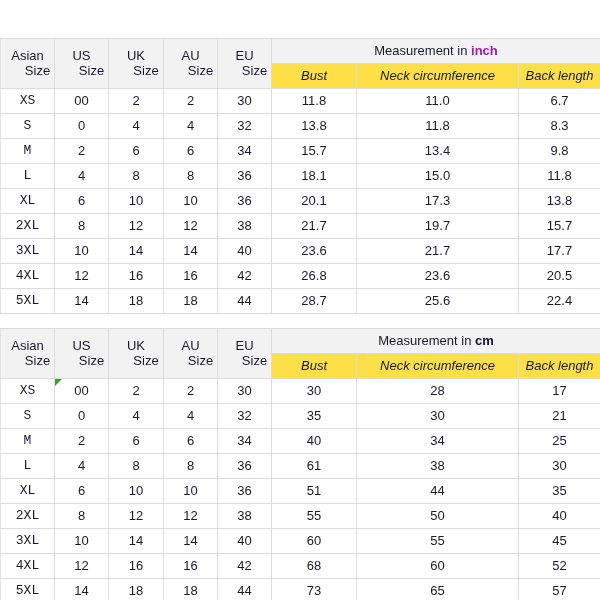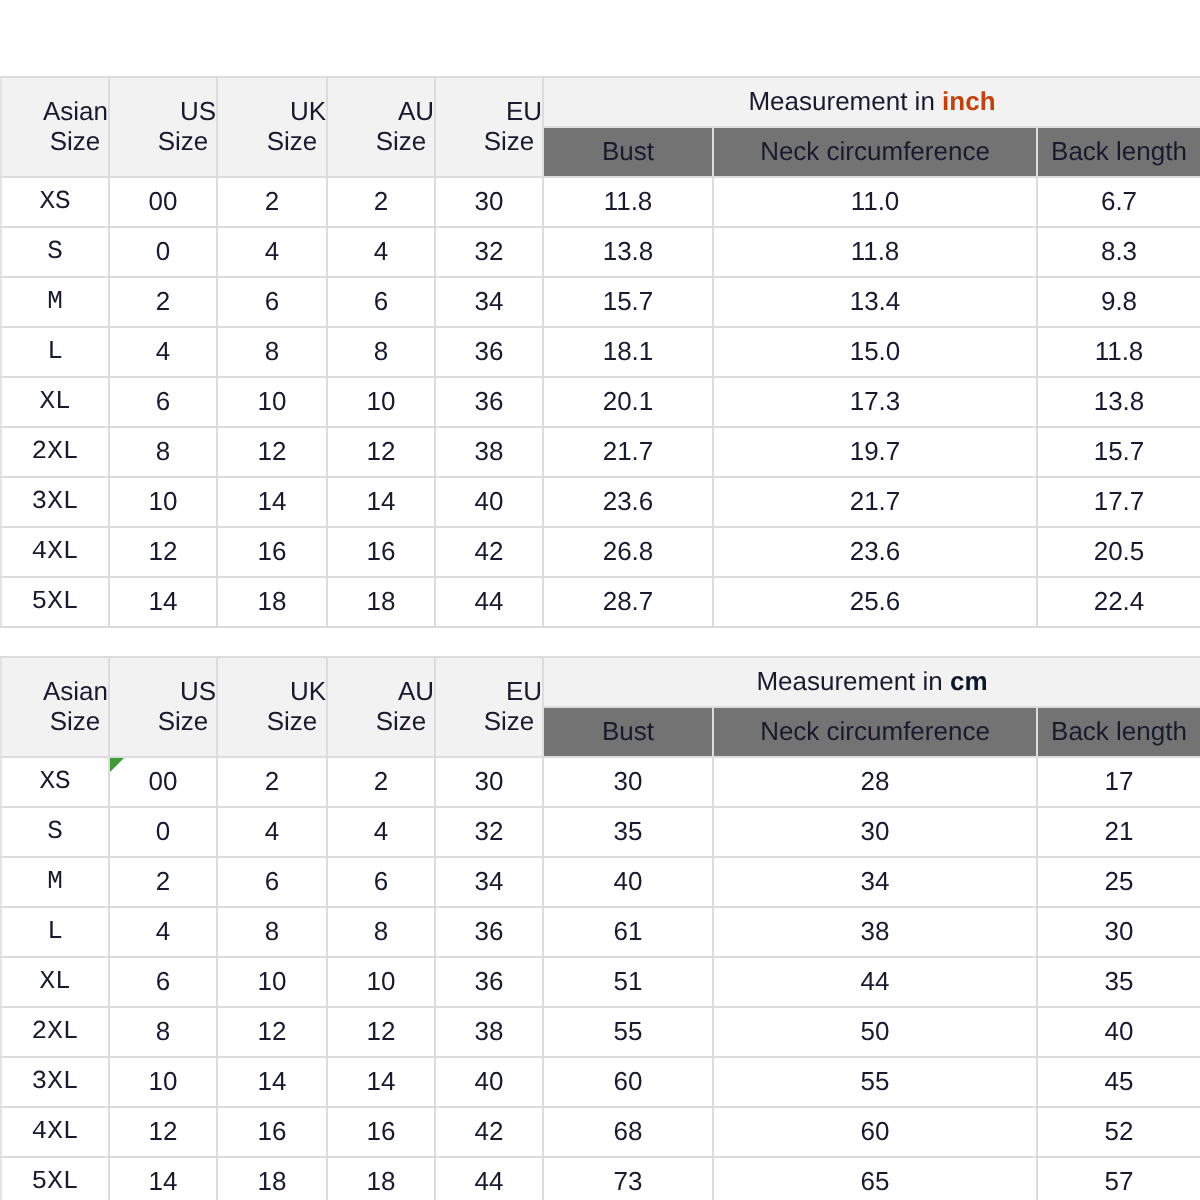--- a/index.html
+++ b/index.html
@@ -54,36 +54,37 @@
     background: #f2f2f2;
     font-size: 13px;
     color: #141428;
   }
   .hdr-size {
     height: 44px;
     padding: 2px 1px;
     font-size: 13.5px;
     line-height: 1.35;
   }
-  .hdr-size .l1 { display: block; text-align: right; }
+  .hdr-size .l1 { display: block; }
   .hdr-size .l2 { display: block; margin-left: 20px; }
   .hdr-asian { font-weight: bold; font-size: 14px; }
   .hdr-us { font-weight: bold; font-size: 14px; }
 
   .hdr-measure-title {
     height: 22px;
     background: #f2f2f2;
     font-size: 13.5px;
     color: #1a1a2e;
   }
   .unit-accent { font-weight: bold; }
   .hdr-sub {
     height: 22px;
-    background: #737373;
+    background: #fde047;
     font-size: 13px;
+    font-style: italic;
   }
 
   td.c-asian { font-size: 13px; font-family: Liberation Mono, monospace; }
   td.c-us { font-weight: bold; font-size: 13.5px; }
   td.c-uk, td.c-au, td.c-eu { font-size: 13px; }
   td.c-meas { font-size: 13px; }
 
   
   .marker-cell { position: relative; }
   .note-marker {
@@ -129,21 +130,21 @@
           </th>
           <th class="hdr hdr-size" rowspan="2">
             <span class="l1">AU</span>
             <span class="l2">Size</span>
           </th>
           <th class="hdr hdr-size" rowspan="2">
             <span class="l1">EU</span>
             <span class="l2">Size</span>
           </th>
           <th class="hdr hdr-measure-title" colspan="3">
-            <span>Measurement in </span><span class="unit-accent" style="color:#c2410c">inch</span>
+            <span>Measurement in </span><span class="unit-accent" style="color:#a21caf">inch</span>
           </th>
         </tr>
         <tr>
           <th class="hdr hdr-sub">Bust</th>
           <th class="hdr hdr-sub">Neck circumference</th>
           <th class="hdr hdr-sub">Back length</th>
         </tr>
       </thead>
       <tbody>
           <tr>

